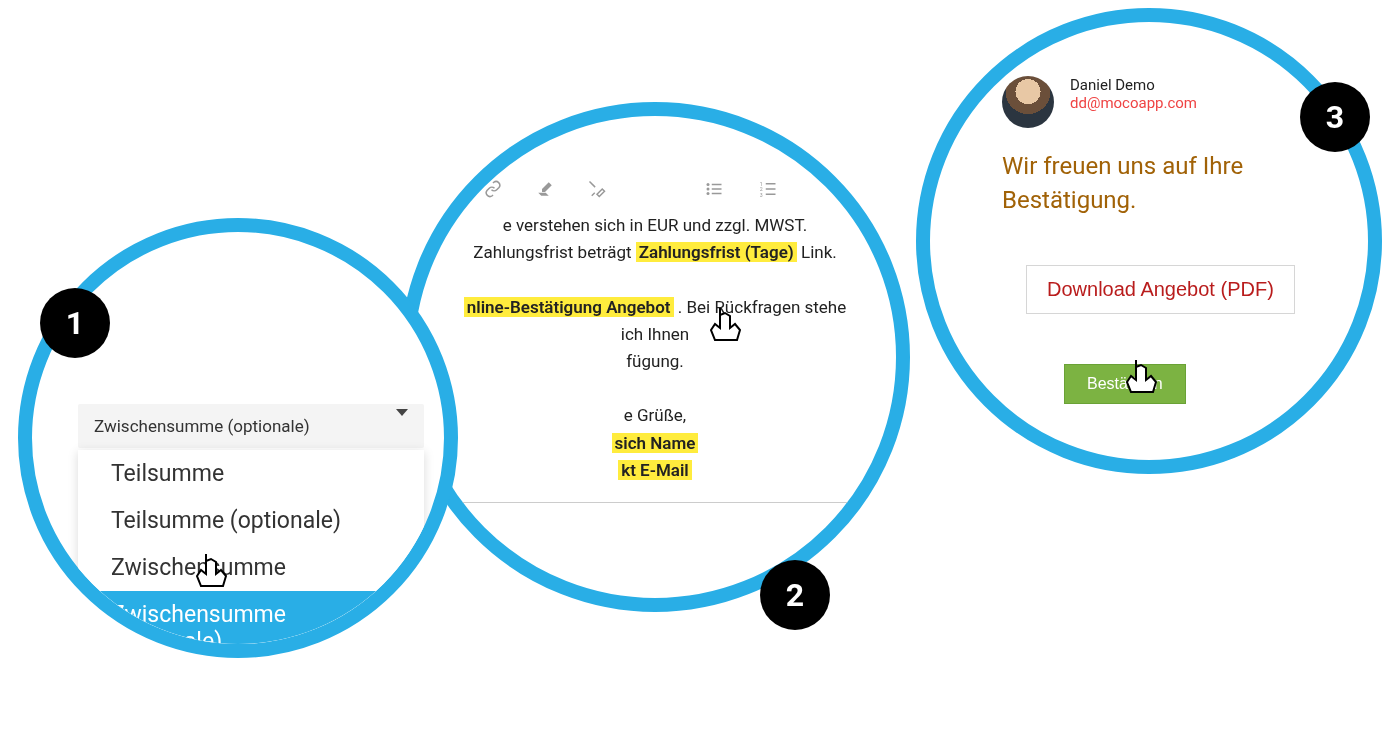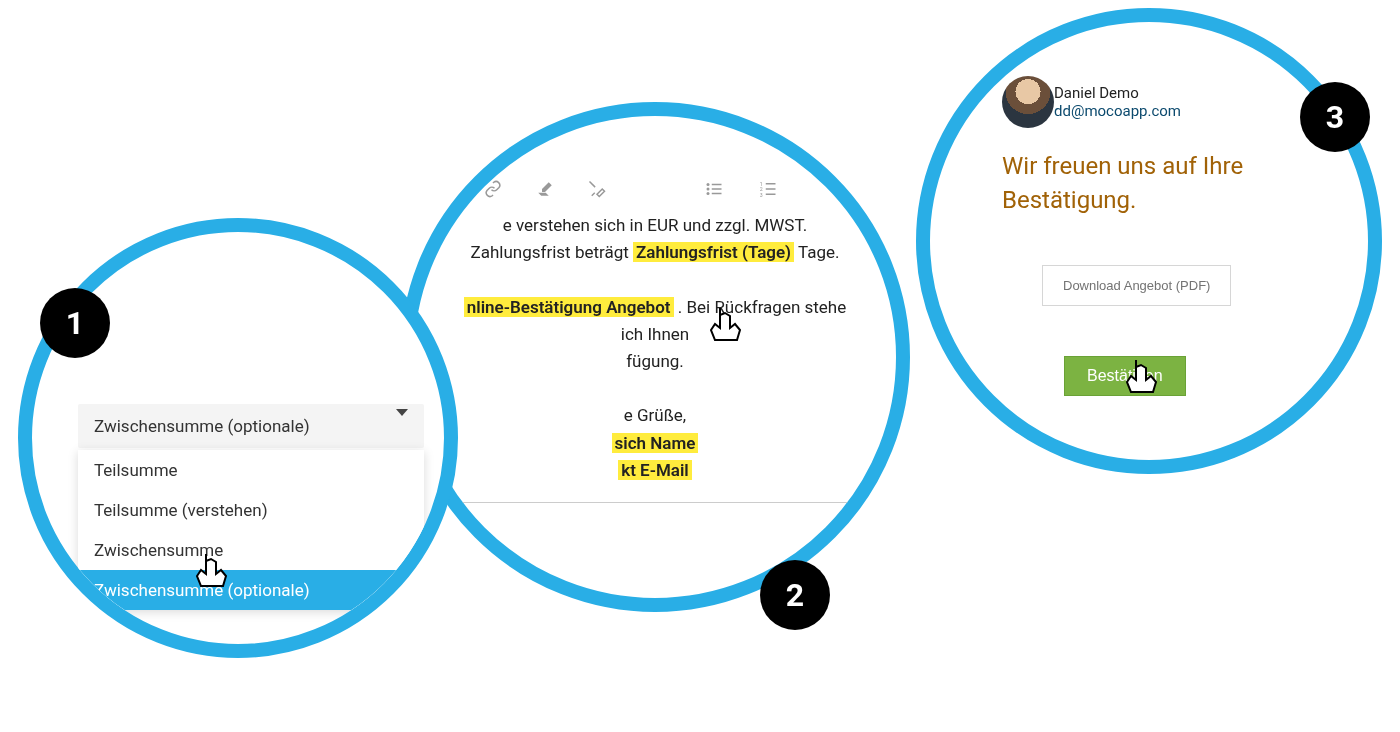--- a/index.html
+++ b/index.html
@@ -50,22 +50,22 @@
       cursor: pointer;
     }
     .chev { width: 0; height: 0; border-left: 6px solid transparent; border-right: 6px solid transparent; border-top: 7px solid #444; }
     .chev-wrap { transform: rotate(0); }
     .dropdown {
       background: #fff;
       box-shadow: 0 2px 10px rgba(0,0,0,0.15);
       margin-top: 2px;
     }
     .dropdown-item {
-      padding: 10px 16px;
-      font-size: 17px;
+      padding: 10px 33px;
+      font-size: 23px;
       color: #333;
       cursor: pointer;
     }
     .dropdown-item.selected { background: #29aee6; color: #fff; }
     .cursor {
       position: absolute;
       width: 40px; height: 46px;
       pointer-events: none;
     }
     .c1-eur { position: absolute; right: 62px; top: 382px; font-size: 19px; color: #333; }
@@ -75,37 +75,37 @@
     .c2-inner { position: absolute; left: 30px; top: 58px; right: 30px; font-size: 17px; color: #222; line-height: 1.6; text-align: center; }
     .toolbar { display: flex; gap: 34px; padding: 6px 40px 14px; color: #999; align-items: center; }
     .toolbar svg { display: block; }
     .editor-text { padding: 0 10px; }
     .hl { background: #ffec3d; padding: 0 3px; }
     .bold { font-weight: 600; }
     .bottom-border { border-bottom: 1px solid #ccc; margin-top: 18px; }
 
     
     .c3-inner { position: absolute; left: 72px; top: 54px; right: 54px; }
-    .user-row { display: flex; align-items: center; margin-bottom: 22px; }
+    .user-row { display: flex; gap: 16px; margin-bottom: 22px; }
     .avatar {
       width: 52px; height: 52px; border-radius: 50%;
       background: radial-gradient(circle at 50% 30%, #e8c8a5 0 28%, #6b4f3a 28% 50%, #2b3540 50% 100%);
     }
     .user-meta { font-size: 15px; }
     .user-meta .name { color: #222; }
-    .user-meta .email { color: #0c4a6e; }
+    .user-meta .email { color: #ef4444; }
     .headline { font-size: 24px; color: #a16207; line-height: 1.4; margin-bottom: 48px; }
     .dl-btn {
       display: inline-block;
       border: 1px solid #d6d6d6;
       background: #fff;
       padding: 12px 20px;
-      font-size: 13px; color: #737373;
-      cursor: pointer;
-      margin-left: 40px;
+      font-size: 20px; color: #b91c1c;
+      cursor: pointer;
+      margin-left: 24px;
     }
     .confirm-btn {
       display: inline-block;
       background: #7cb342;
       color: #fff;
       padding: 10px 22px;
       font-size: 16px;
       border: 1px solid #6aa236;
       cursor: pointer;
       margin-top: 50px;
@@ -157,21 +157,21 @@
             <text x="1" y="22" font-size="7">3</text>
             <rect x="9" y="4" width="13" height="2"></rect>
             <rect x="9" y="11" width="13" height="2"></rect>
             <rect x="9" y="18" width="13" height="2"></rect>
           </svg>
       </span>
     </div>
     <div class="editor-text">
       <div>e verstehen sich in EUR und zzgl. MWST.</div>
       <div>
-        <span>Zahlungsfrist beträgt </span><span class="hl bold">Zahlungsfrist (Tage)</span><span> Tage.</span>
+        <span>Zahlungsfrist beträgt </span><span class="hl bold">Zahlungsfrist (Tage)</span><span> Link.</span>
       </div>
       <br>
       <div>
         <span class="hl bold">nline-Bestätigung Angebot</span><span> . Bei Rückfragen stehe ich Ihnen</span>
       </div>
       <div>fügung.</div>
       <br>
       <div>e Grüße,</div>
       <div><span class="hl bold">sich Name</span></div>
       <div><span class="hl bold">kt E-Mail</span></div>
@@ -181,21 +181,21 @@
 </div>
 
 <div class="circle circle-1">
   <div class="c1-inner">
     <div class="select-header">
       <span>Zwischensumme (optionale)</span>
       <span class="chev-wrap"><span class="chev"></span></span>
     </div>
     <div class="dropdown">
       <div class="dropdown-item">Teilsumme</div>
-      <div class="dropdown-item">Teilsumme (verstehen)</div>
+      <div class="dropdown-item">Teilsumme (optionale)</div>
       <div class="dropdown-item">Zwischensumme</div>
       <div class="dropdown-item selected">Zwischensumme (optionale)</div>
     </div>
   </div>
   <div class="c1-eur">EUR</div>
   <div class="c1-eur2">EUR</div>
 </div>
 
 <div class="circle circle-3">
   <div class="c3-inner">

